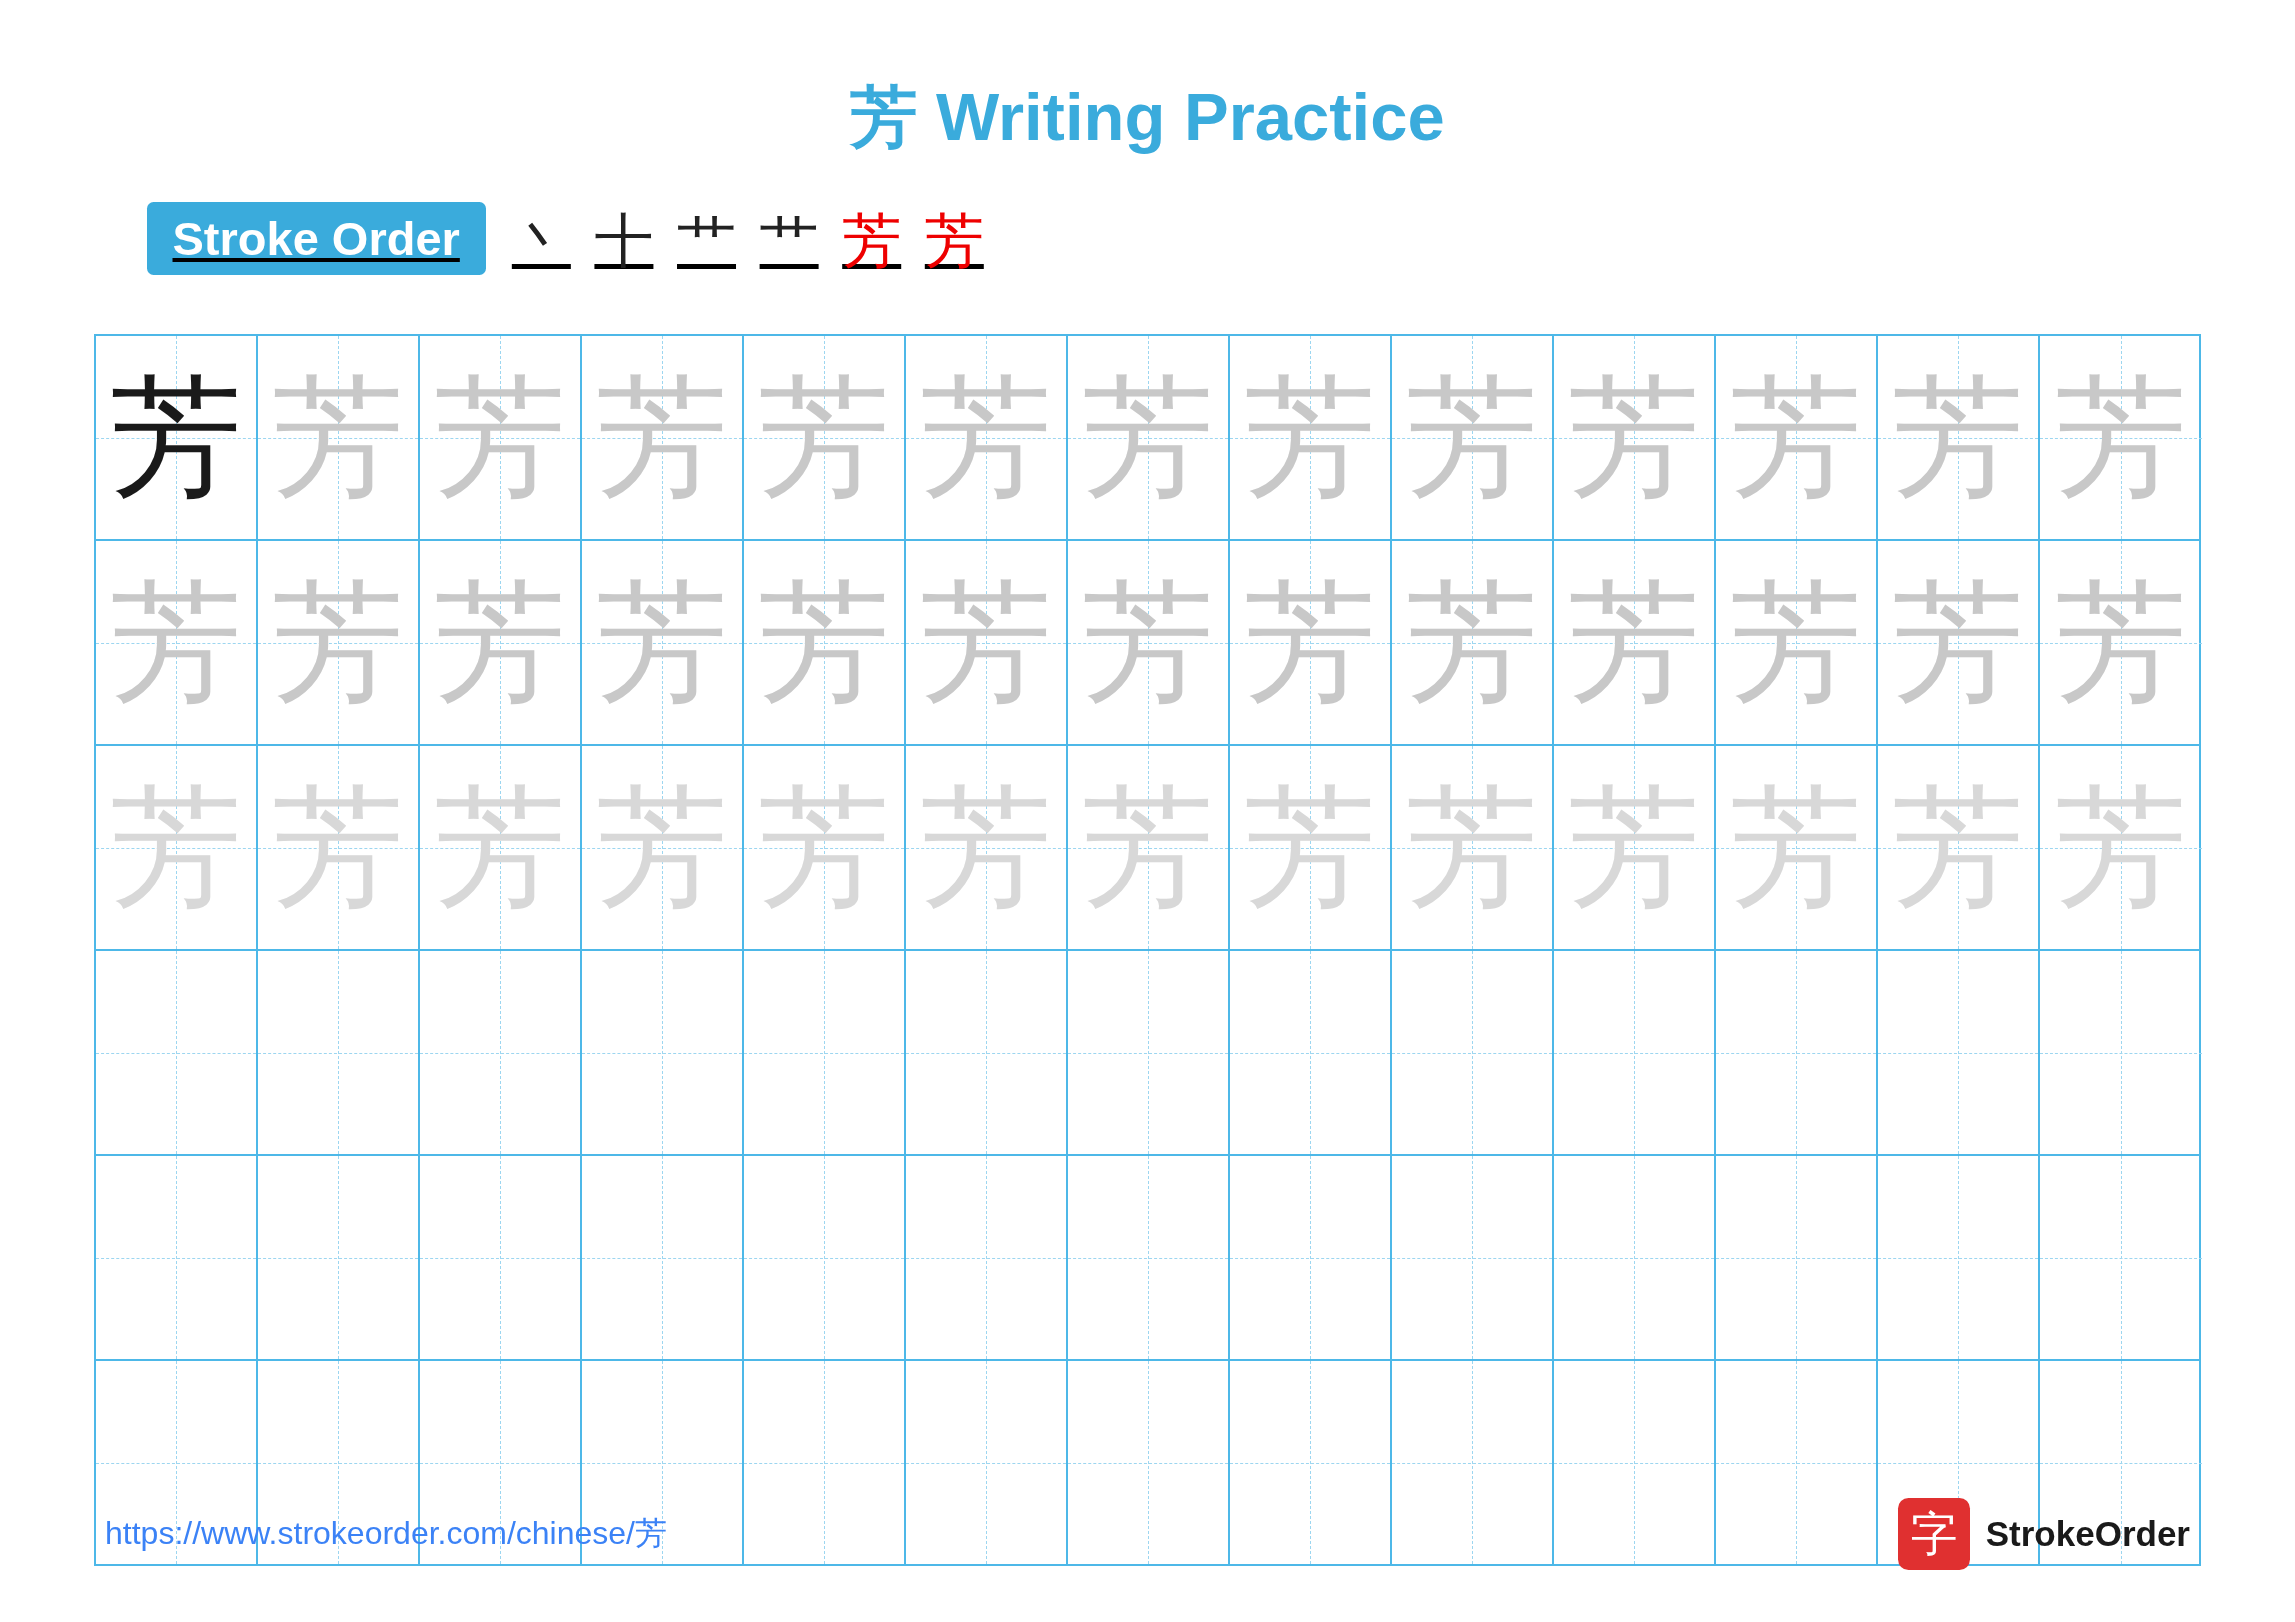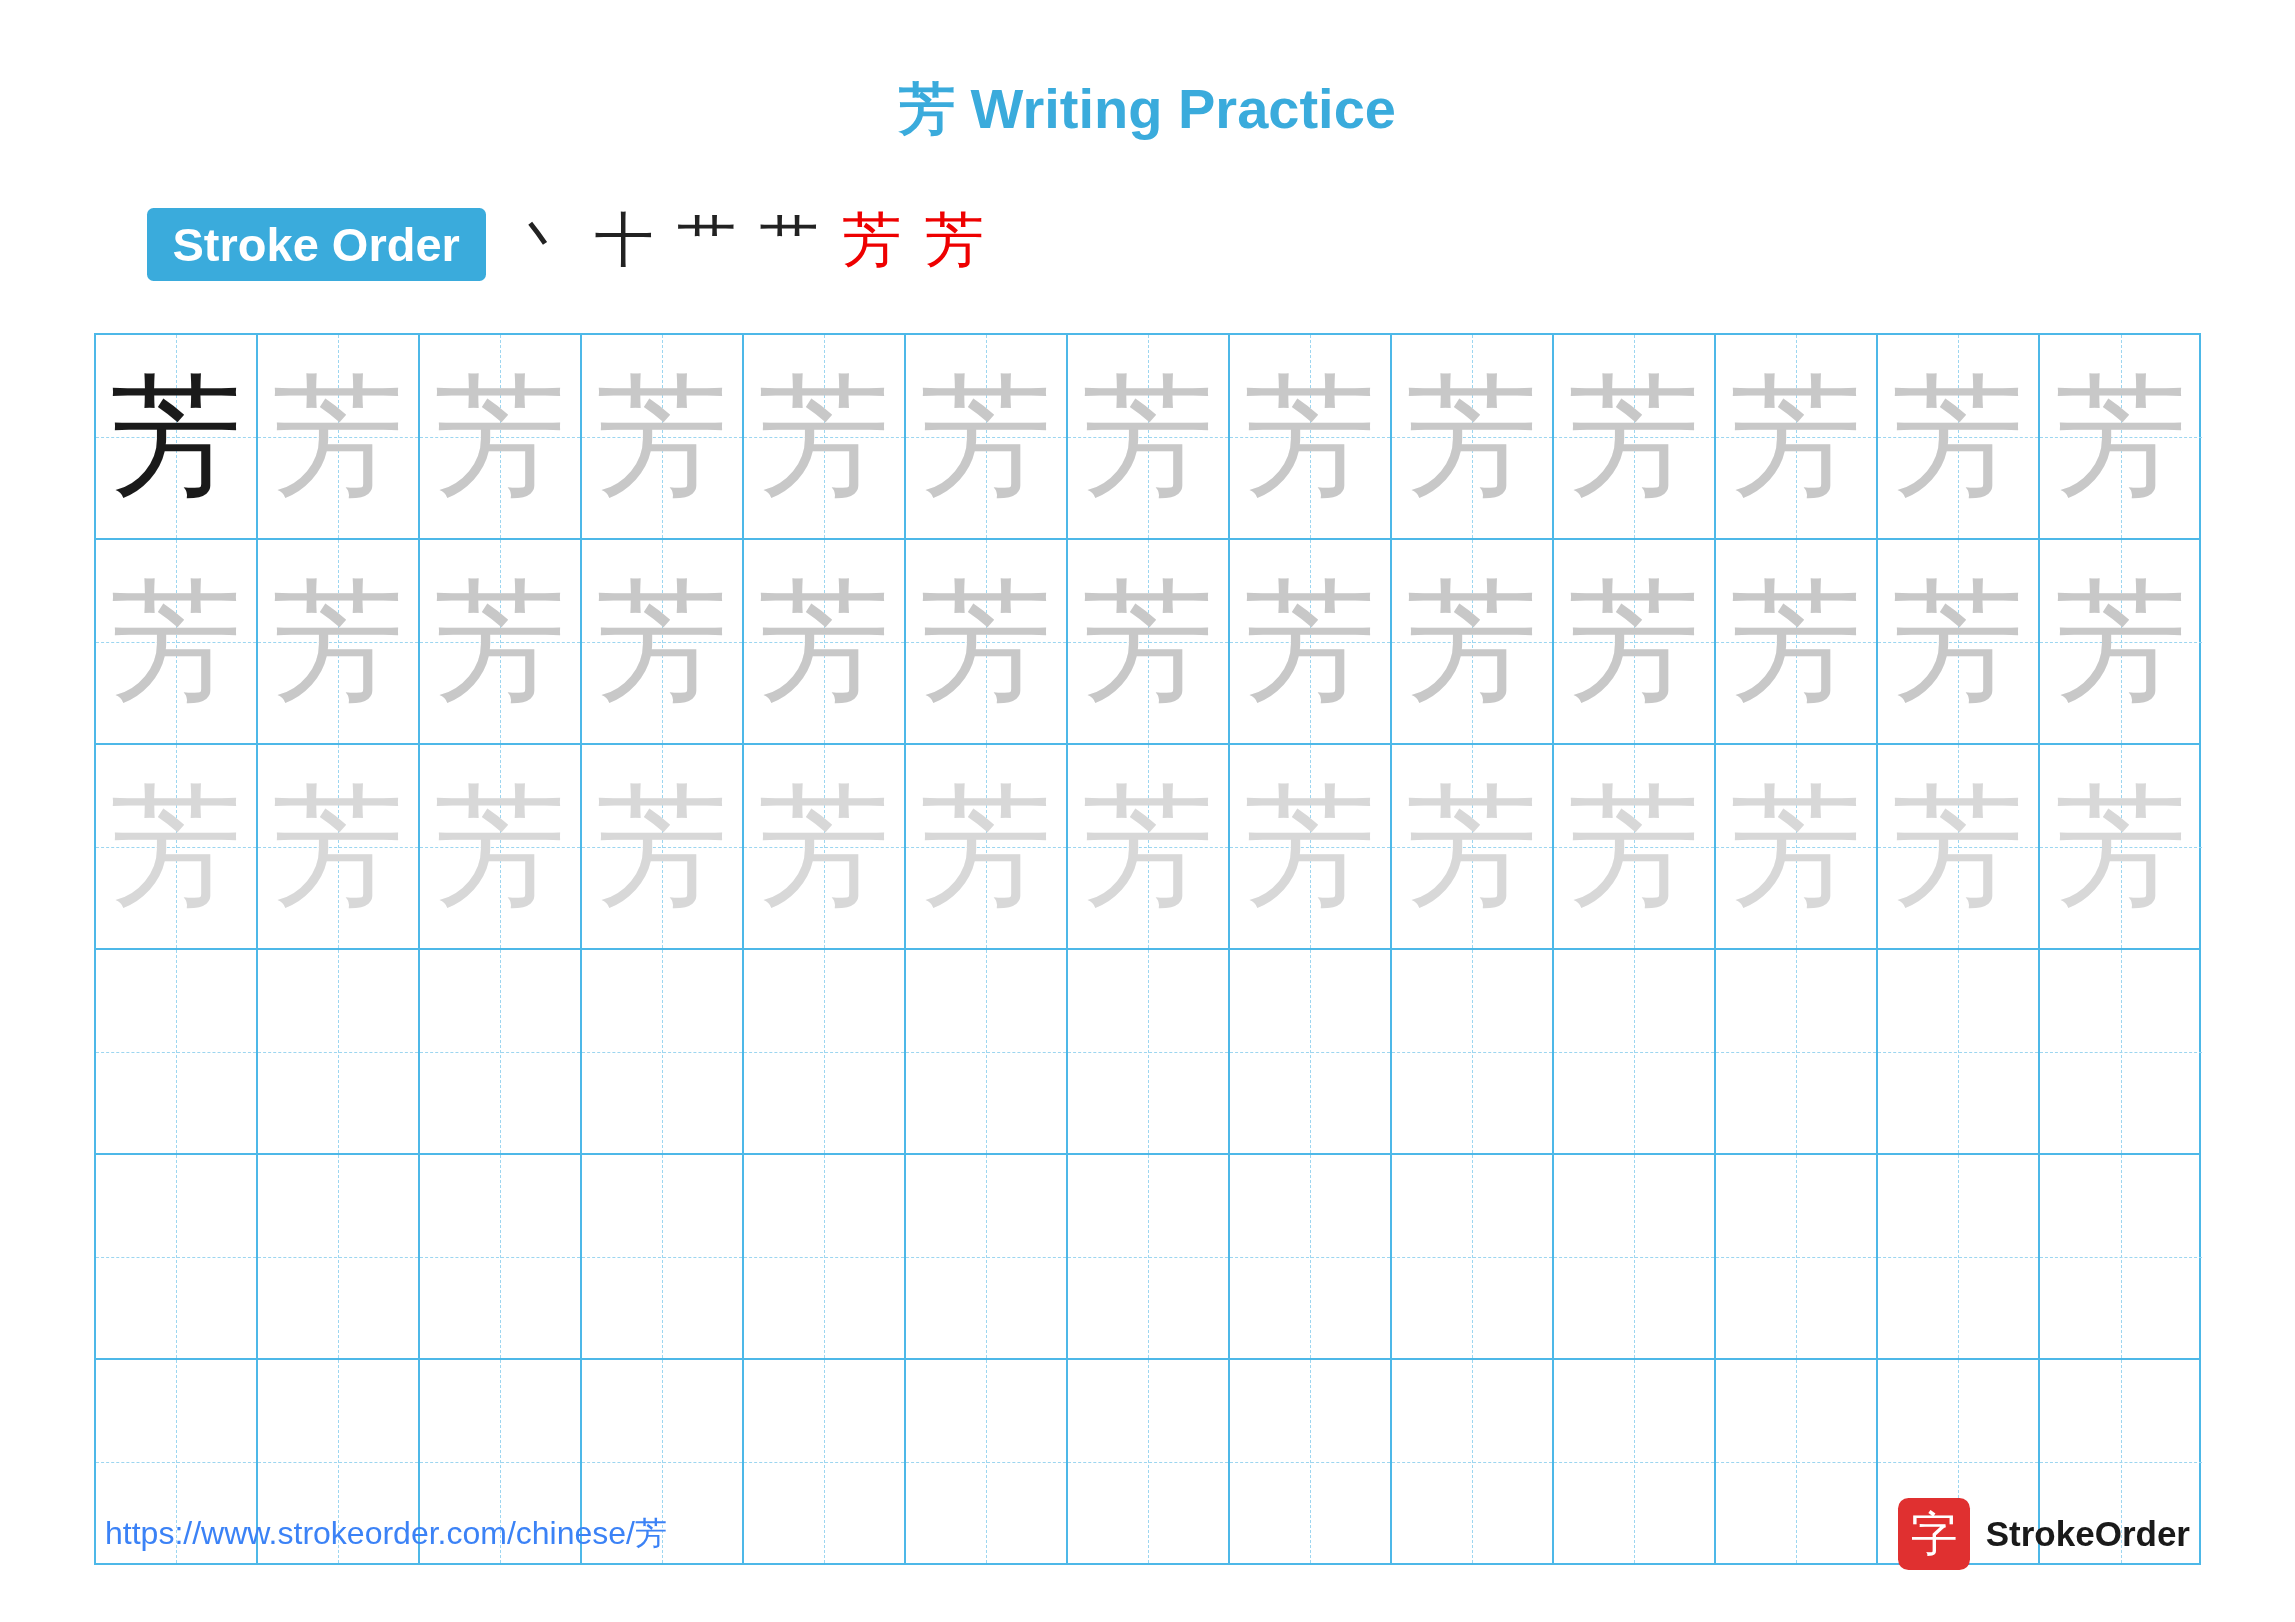--- a/index.html
+++ b/index.html
@@ -17,33 +17,34 @@
       height: 1622px;
       background: #fff;
       position: relative;
       display: flex;
       flex-direction: column;
       align-items: center;
     }
 
     .title {
       margin-top: 72px;
-      font-size: 56px;
+      font-size: 67px;
       color: #3aabdc;
       font-weight: bold;
       text-align: right;
     }
 
     .stroke-order-row {
       display: flex;
-      align-items: flex-end;
-      margin-top: 53px;
+      align-items: flex-start;
+      margin-top: 39px;
       margin-left: 92px;
       width: 2094px;
       gap: 26px;
+      text-decoration: underline;
     }
 
     .stroke-order-badge {
       background: #3aabdc;
       color: white;
       font-size: 47px;
       font-weight: bold;
       padding: 9.2px 26px;
       border-radius: 6.5px;
       white-space: nowrap;

